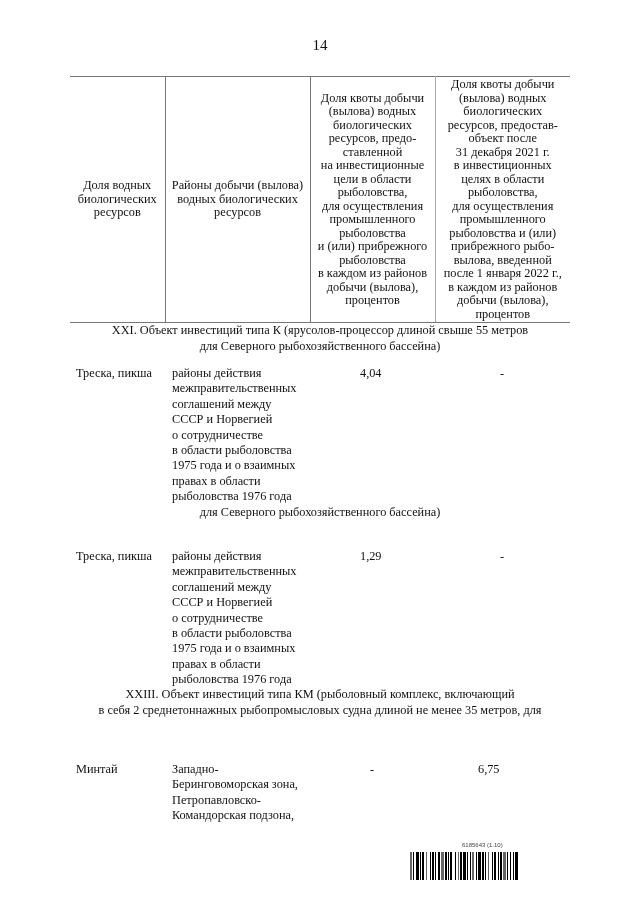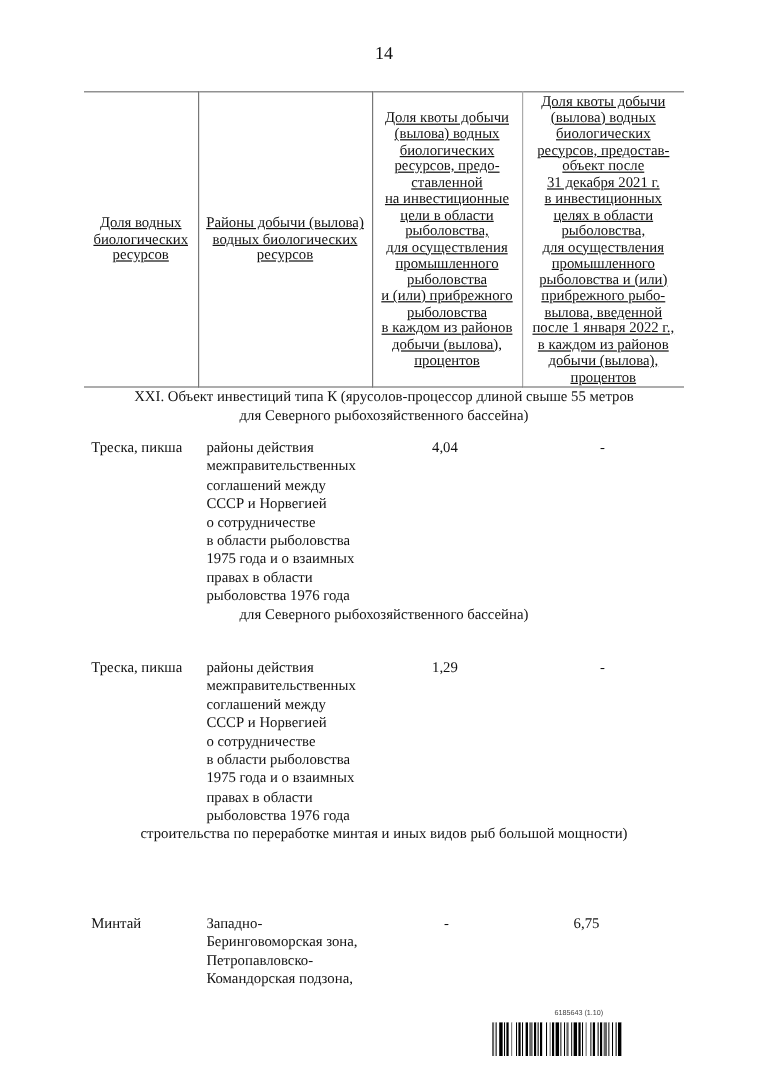--- a/index.html
+++ b/index.html
@@ -13,21 +13,21 @@
     text-align: center; font-size: 15px;
   }
   .header-table {
     position: absolute; top: 76px; left: 70px;
     width: 500px; border-collapse: collapse; table-layout: fixed;
   }
   .header-table td {
     border-top: 1.5px solid #777; border-bottom: 1.5px solid #777;
     border-left: 1px solid #777; border-right: 1px solid #777;
     text-align: center; vertical-align: middle; padding: 1px 0;
-    font-size: 12.3px; line-height: 13.5px; text-decoration: underline;
+    font-size: 12.3px; line-height: 13.5px;
   }
   .header-table td:first-child { border-left: none; }
   .header-table td:last-child { border-right: none; }
   .header-table td.c3 { border-right: 1.5px solid #aaa; }
   .h { height: 228px; }
 
   .section-title {
     position: absolute; left: 70px; width: 500px;
     text-align: center; font-size: 12.3px; line-height: 15.5px;
   }
@@ -142,21 +142,22 @@
       <div>в области рыболовства</div>
       <div>1975 года и о взаимных</div>
       <div>правах в области</div>
       <div>рыболовства 1976 года</div>
     </div>
   <div class="v1">1,29</div>
   <div class="v2">-</div>
 </div>
 
 <div class="section-title" style="top:687px">
-    <div>строительства по переработке минтая и иных видов рыб большой мощности)</div>
+    <div>XXIII. Объект инвестиций типа КМ (рыболовный комплекс, включающий</div>
+    <div>в себя 2 среднетоннажных рыбопромысловых судна длиной не менее 35 метров, для</div>
   </div>
 <div class="row" style="top:762px">
   <div class="species">Минтай</div>
   <div class="region">
       <div>Западно-</div>
       <div>Беринговоморская зона,</div>
       <div>Петропавловско-</div>
       <div>Командорская подзона,</div>
     </div>
   <div class="v1" style="left:300px">-</div>

